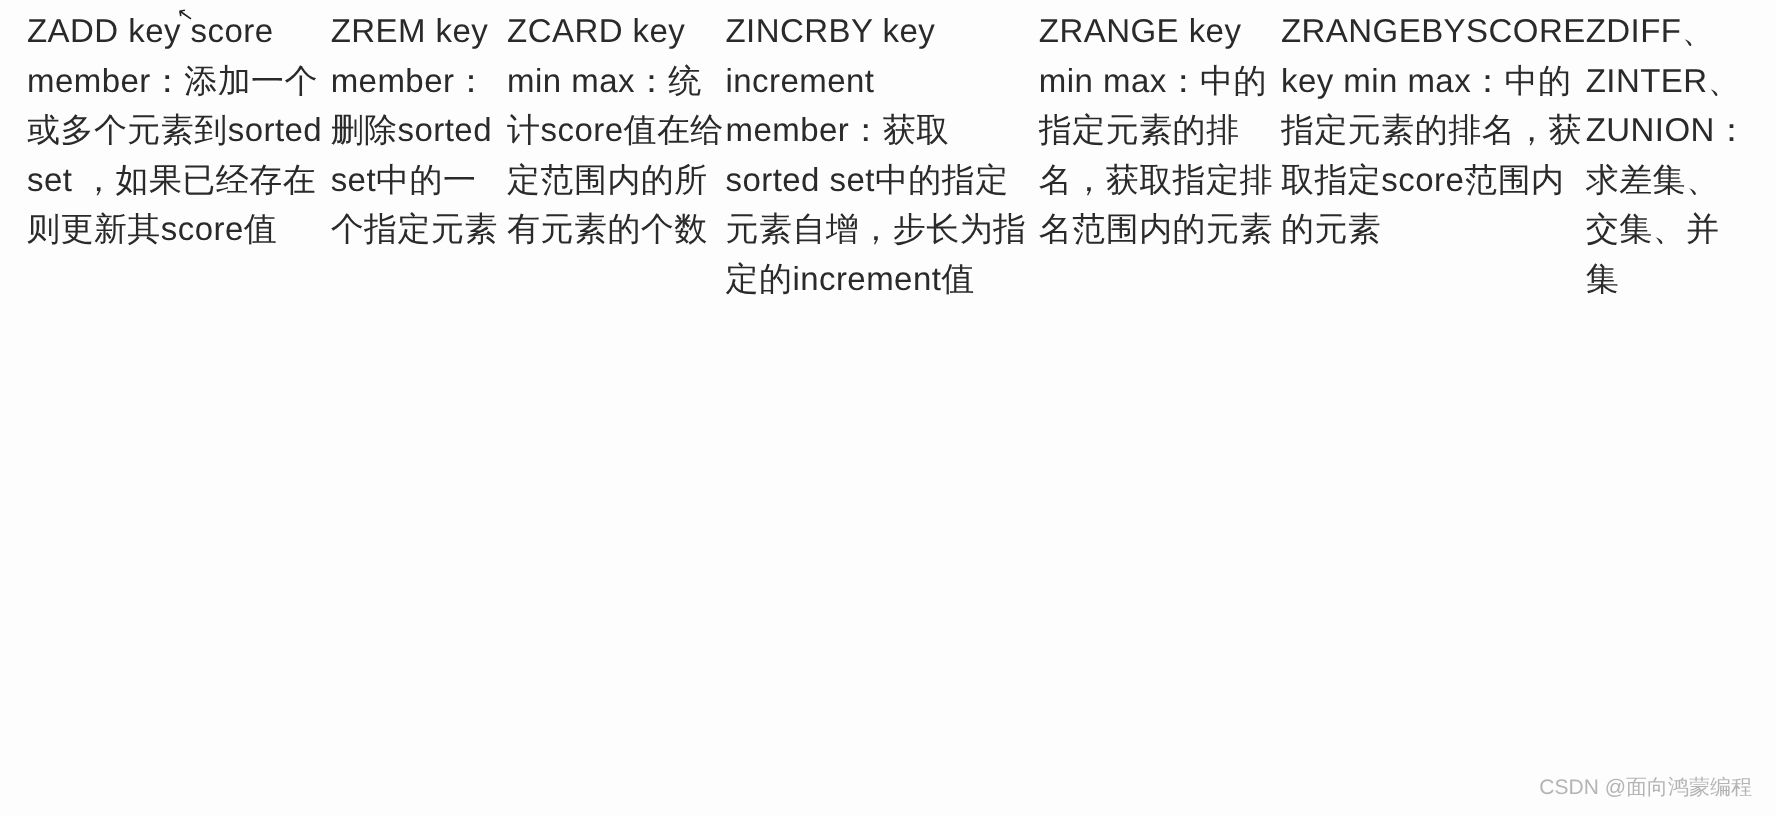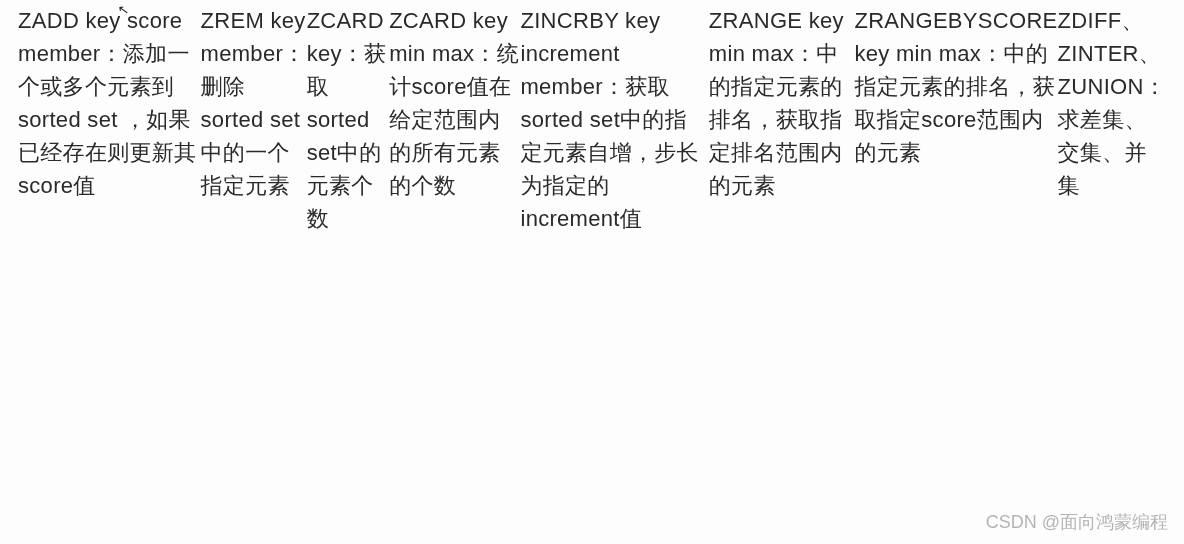--- a/index.html
+++ b/index.html
@@ -23,21 +23,21 @@
       font-size: 22px;
       color: #2a2a2a;
       line-height: 1.5;
       margin-bottom: 21px;
       letter-spacing: 0.3px;
     }
     .watermark {
       position: absolute;
       bottom: 10px;
       right: 16px;
-      font-size: 18px;
+      font-size: 14px;
       color: rgba(120, 120, 120, 0.55);
       font-family: Arial, "Microsoft YaHei", sans-serif;
     }
     .cursor-mark {
       position: absolute;
       top: 2px;
       left: 118px;
       font-size: 13px;
       color: #222;
       transform: rotate(-10deg);
@@ -45,21 +45,20 @@
     }
   </style>
 </head>
 <body>
 
 <div class="cursor-mark">↖</div>
 
 <div class="command-list">
   <div class="command-line">ZADD key score member：添加一个或多个元素到sorted set ，如果已经存在则更新其score值</div>
   <div class="command-line">ZREM key member：删除sorted set中的一个指定元素</div>
-  <div class="command-line">ZCARD key：获取sorted set中的元素个数</div>
   <div class="command-line">ZCARD key min max：统计score值在给定范围内的所有元素的个数</div>
   <div class="command-line">ZINCRBY key increment member：获取sorted set中的指定元素自增，步长为指定的increment值</div>
   <div class="command-line">ZRANGE key min max：中的指定元素的排名，获取指定排名范围内的元素</div>
   <div class="command-line">ZRANGEBYSCORE key min max：中的指定元素的排名，获取指定score范围内的元素</div>
   <div class="command-line">ZDIFF、ZINTER、ZUNION：求差集、交集、并集</div>
 </div>
 
 <div class="watermark">CSDN @面向鸿蒙编程</div>
 
 </body></html>

